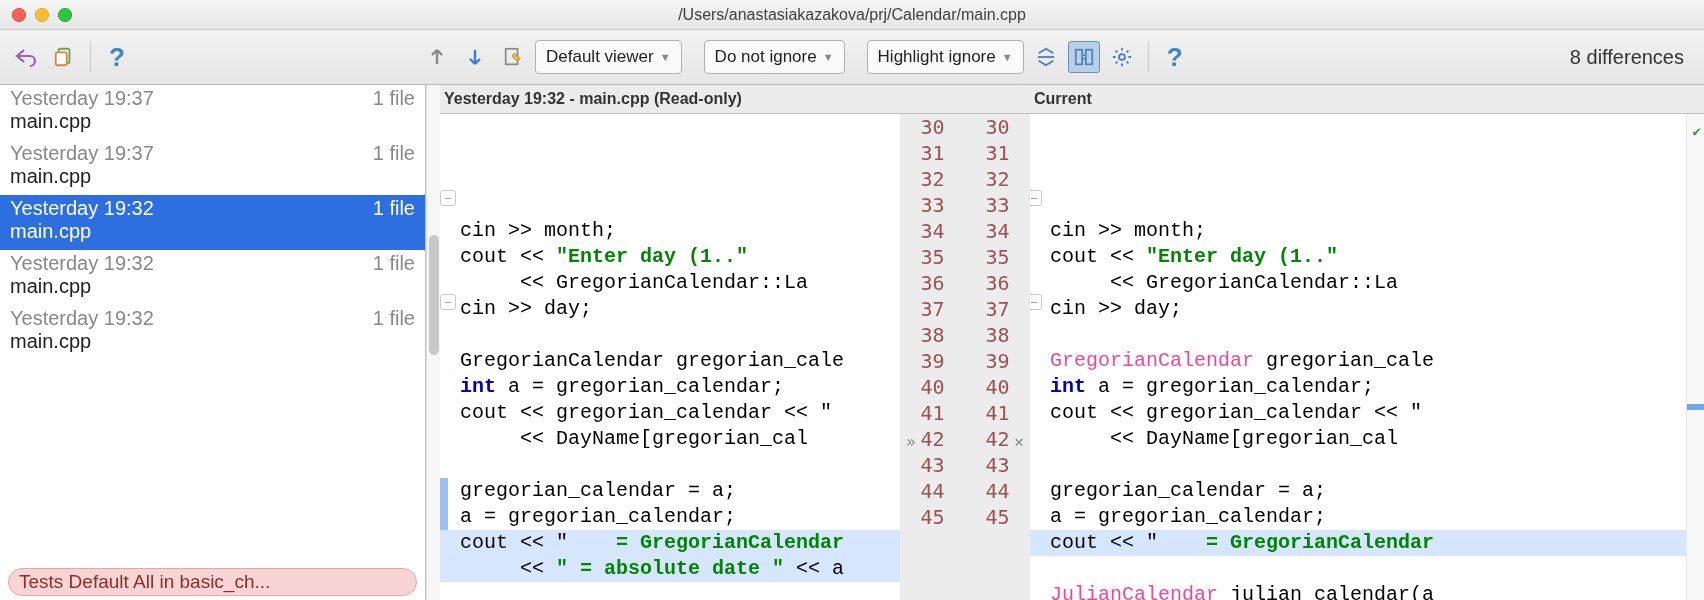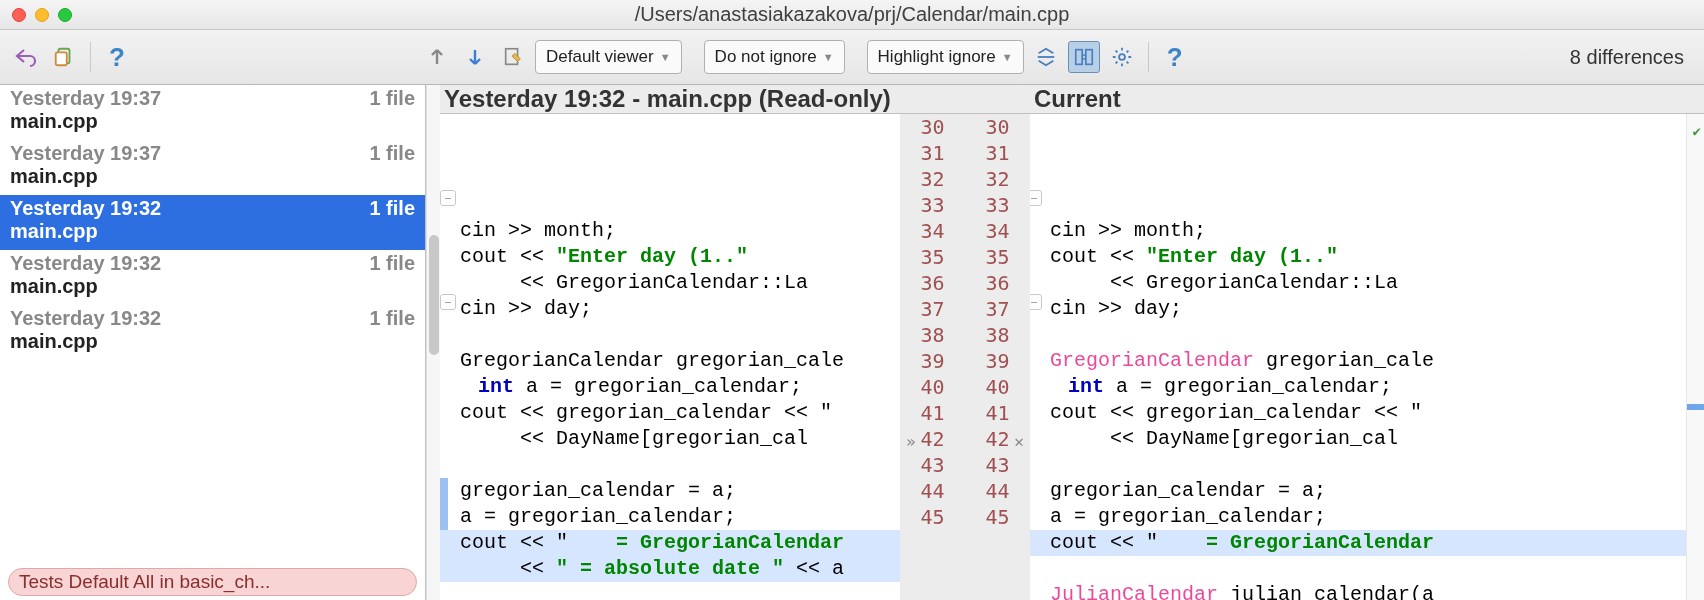--- a/index.html
+++ b/index.html
@@ -19,21 +19,21 @@
   border-bottom: 1px solid #c8c8c8;
   display: flex;
   align-items: center;
   position: relative;
 }
 .traffic-lights { display: flex; gap: 9px; padding-left: 12px; }
 .light { width: 14px; height: 14px; border-radius: 50%; }
 .light.red { background: #ff5f57; border: 0.5px solid #e0443e; }
 .light.yellow { background: #ffbd2e; border: 0.5px solid #dea123; }
 .light.green { background: #28c940; border: 0.5px solid #1aad2b; }
-.win-title { position: absolute; left: 0; right: 0; text-align: center; color: #404040; font-size: 20px; pointer-events: none; }
+.win-title { position: absolute; left: 0; right: 0; text-align: center; color: #404040; font-size: 16px; pointer-events: none; }
 .toolbar {
   height: 55px;
   background: linear-gradient(#f2f2f2, #e6e6e6);
   border-bottom: 1px solid #b8b8b8;
   display: flex;
   align-items: center;
   padding: 0 10px;
   gap: 6px;
 }
 .icon-btn { width: 32px; height: 32px; display: flex; align-items: center; justify-content: center; cursor: pointer; border-radius: 3px; }
@@ -80,37 +80,37 @@
   font-size: 19px;
   display: inline-block;
   margin: 4px 8px;
   max-width: calc(100% - 16px);
   white-space: nowrap;
   overflow: hidden;
   text-overflow: ellipsis;
 }
 .pill.pass { background: #d0f1cd; border: 1px solid #a8d8a4; color: #2f6b2c; }
 .pill.fail { background: #f8d4d4; border: 1px solid #e0a8a8; color: #8a2e2e; }
-.change-list { flex: 1; overflow-y: auto; font-weight: bold; }
+.change-list { flex: 1; overflow-y: auto; }
 .change-item { padding: 2px 10px 6px; border-bottom: 1px solid transparent; cursor: pointer; }
 .change-item .row1 { display: flex; justify-content: space-between; color: #888; font-size: 20px; }
 .change-item .row2 { color: #222; font-size: 20px; }
 .change-item.selected { background: #2d6fe0; color: #fff; }
 .change-item.selected .row1, .change-item.selected .row2 { color: #fff; }
 .scroll-strip { width: 14px; background: #f6f6f6; border-left: 1px solid #e0e0e0; position: relative; }
 .scroll-thumb { position: absolute; left: 2px; width: 10px; border-radius: 5px; background: #c8c8c8; }
 .diff-area { flex: 1; display: flex; flex-direction: column; overflow: hidden; }
 .diff-headers { height: 29px; display: flex; border-bottom: 1px solid #c0c0c0; }
-.diff-h { font-size: 24px; color: #333; font-weight: bold; display: flex; align-items: center; padding-left: 4px; }
+.diff-h { font-size: 16px; color: #333; font-weight: bold; display: flex; align-items: center; padding-left: 4px; }
 .diff-body { flex: 1; display: flex; font-family: Menlo, Consolas, monospace; font-size: 20px; line-height: 26px; white-space: pre; overflow: hidden; position: relative; }
 .code-col { overflow: hidden; background: #fff; position: relative; }
 .mid-col { width: 130px; display: flex; }
 .mid-col .lg, .mid-col .rg { flex: 1; text-align: center; color: #a05050; }
 .code-line { padding-left: 20px; height: 26px; overflow: hidden; position: relative; font-family: Liberation Mono, monospace; }
-.kw { color: #0000c0; font-weight: bold; margin-left: 18px; }
+.kw { color: #0000c0; font-weight: bold; }
 .str { color: #008600; font-weight: bold; }
 .typ { color: #ec4899; }
 .blue-hl { background: #d6e6ff; }
 .right-strip { width: 18px; background: #f8f8f8; border-left: 1px solid #e6e6e6; position: relative; }
 .fold-mark {
   position: absolute; left: 0; width: 16px; height: 16px;
   background: #fff; border: 1px solid #c8c8c8; border-radius: 3px;
   font-size: 10px; display: flex; align-items: center; justify-content: center; color: #888;
 }
 .mid-icons { position: absolute; width: 130px; pointer-events: none; }

